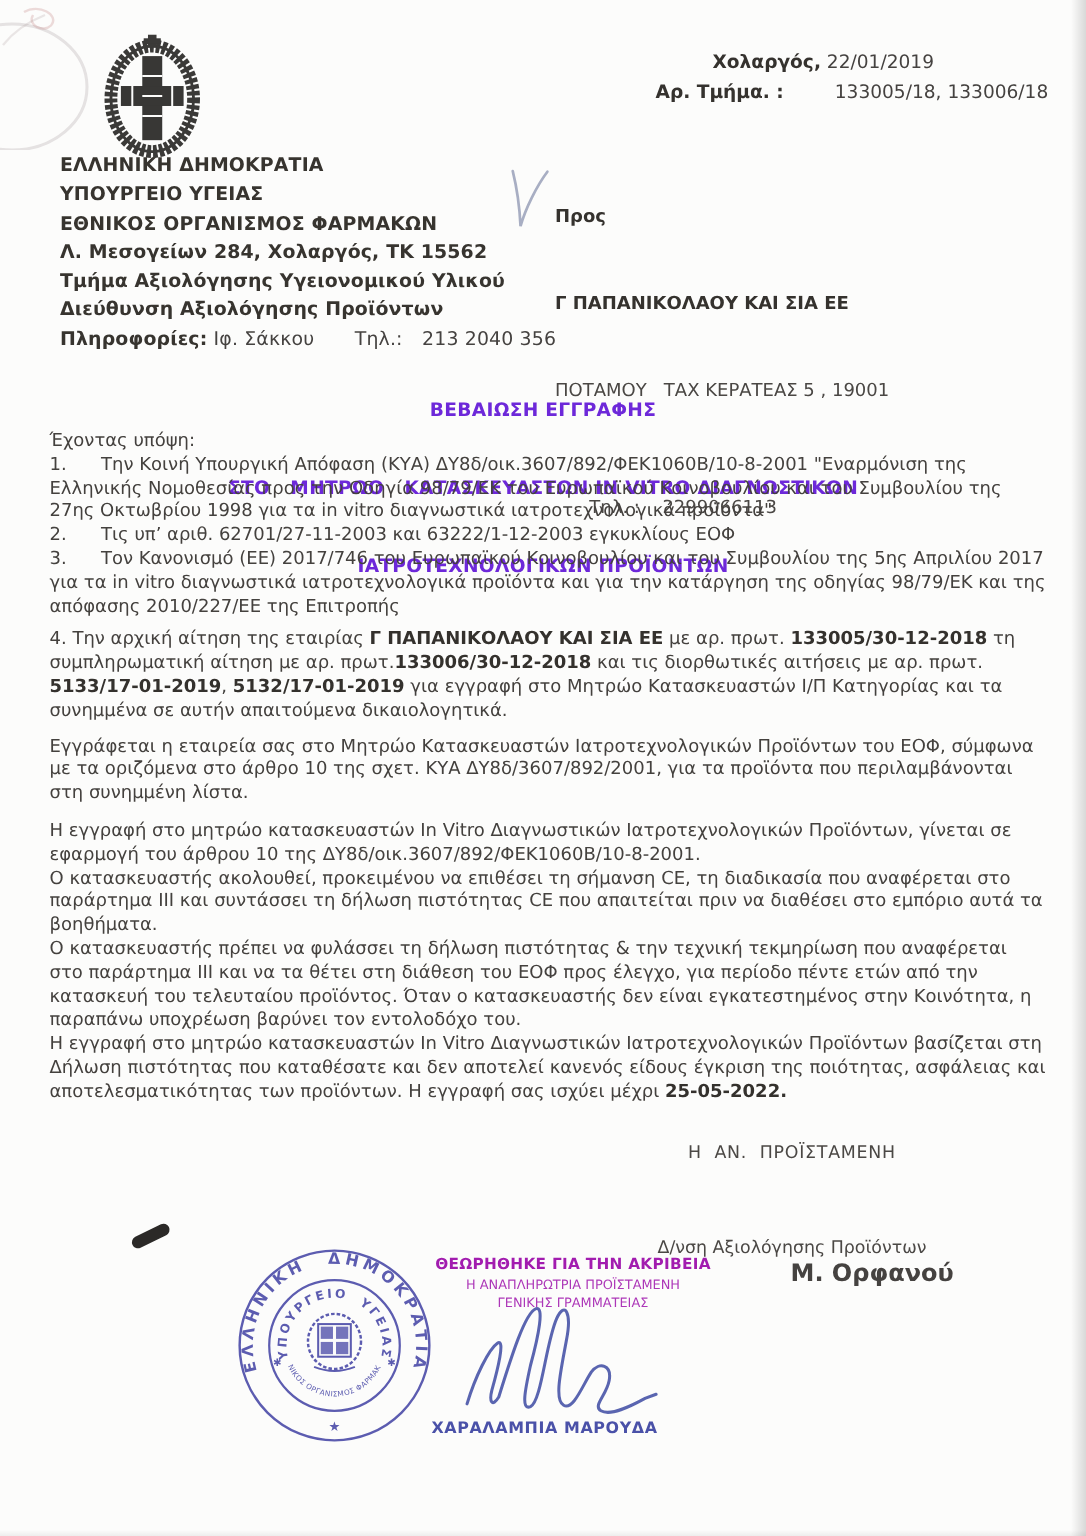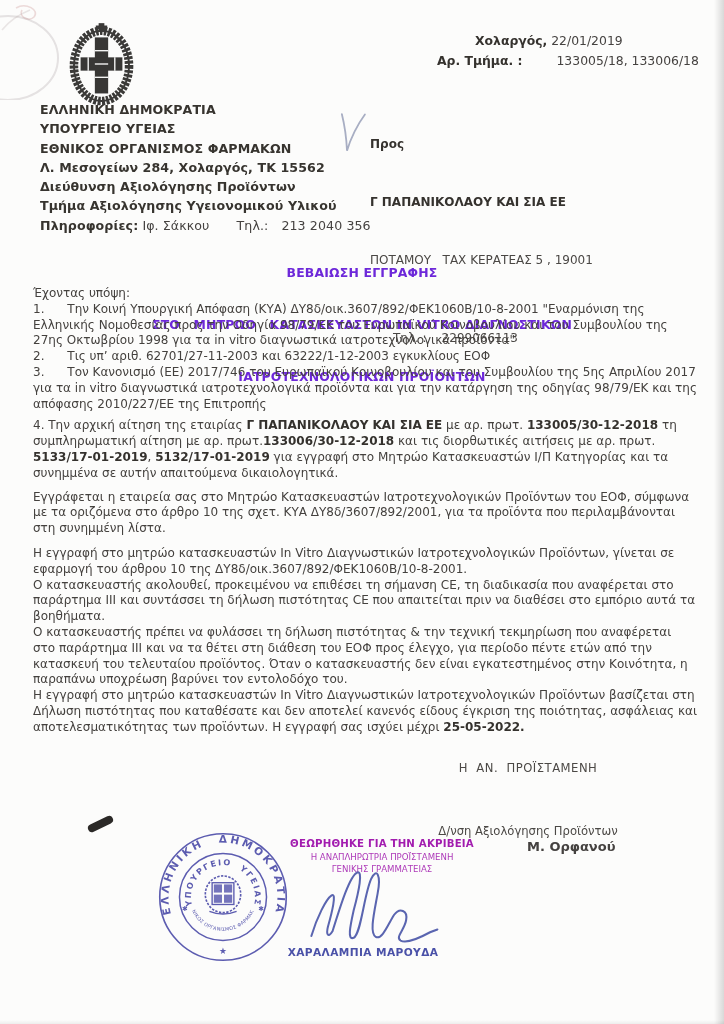--- a/index.html
+++ b/index.html
@@ -58,21 +58,21 @@
 
   .certify{position:absolute;left:284px;top:838px;width:196px;text-align:center;
     color:#a21caf;}
   .certify .c1{font-size:10.2px;font-weight:bold;letter-spacing:.2px;}
   .certify .c2{font-size:8.6px;margin-top:3px;opacity:.88;}
   .certify .c3{font-size:8.6px;margin-top:2px;opacity:.88;}
 
   .signature{position:absolute;left:303px;top:866px;}
   .signer-name{position:absolute;left:278px;top:946px;width:170px;text-align:center;
     font-size:10.6px;font-weight:600;letter-spacing:.4px;color:#4a51a8;}
-  .approver-name{position:absolute;left:527px;top:839px;font-size:13px;
+  .approver-name{position:absolute;left:527px;top:839px;font-size:16px;
     font-weight:600;color:#454240;}
 </style>
 </head>
 <body>
 
 <div class="page">
 
   <svg class="corner-art" width="140" height="100" aria-hidden="true">
     <ellipse cx="8" cy="58" rx="50" ry="42" fill="none" stroke="rgba(160,148,152,0.25)" stroke-width="2"></ellipse>
     <path d="M 16,8 C 26,2 40,10 34,17 C 29,22 18,17 22,10" fill="none" stroke="rgba(200,140,140,0.30)" stroke-width="1.6"></path>
@@ -96,22 +96,22 @@
       <line x1="36" y1="38" x2="36" y2="52"></line>
         <line x1="64" y1="38" x2="64" y2="52"></line>
     </g>
   </svg>
 
   <div class="letterhead">
     <div>ΕΛΛΗΝΙΚΗ ΔΗΜΟΚΡΑΤΙΑ</div>
     <div>ΥΠΟΥΡΓΕΙΟ ΥΓΕΙΑΣ</div>
     <div>ΕΘΝΙΚΟΣ ΟΡΓΑΝΙΣΜΟΣ ΦΑΡΜΑΚΩΝ</div>
     <div>Λ. Μεσογείων 284, Χολαργός, ΤΚ 15562</div>
+    <div>Τμήμα Αξιολόγησης Υγειονομικού Υλικού</div>
     <div>Διεύθυνση Αξιολόγησης Προϊόντων</div>
-    <div>Τμήμα Αξιολόγησης Υγειονομικού Υλικού</div>
     <div class="lh-info">
       <span class="lbl">Πληροφορίες:</span><span> Ιφ. Σάκκου</span><span class="tel-lbl">Τηλ.:</span><span class="tel-val">213 2040 356</span>
     </div>
   </div>
 
   <div class="refblock">
     <div class="r1">
       <span class="b">Χολαργός,</span><span> 22/01/2019</span>
     </div>
     <div class="r2">

